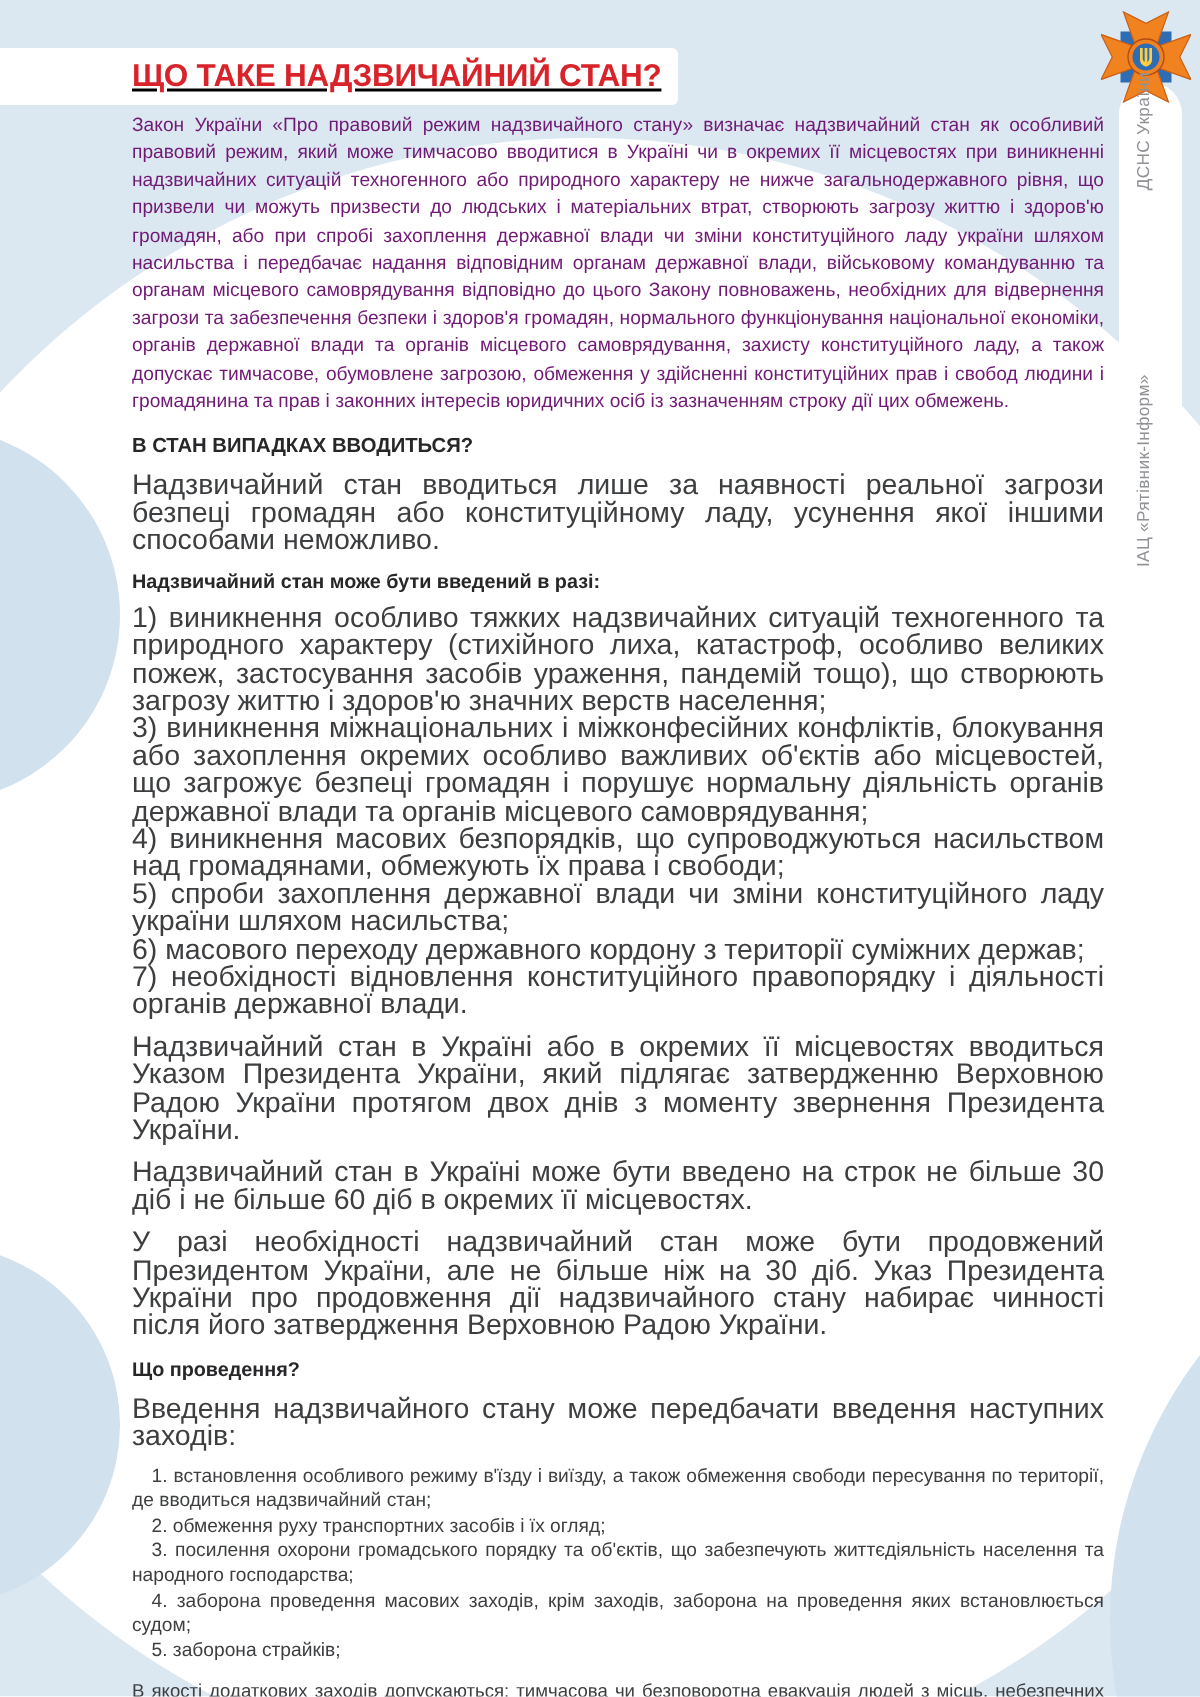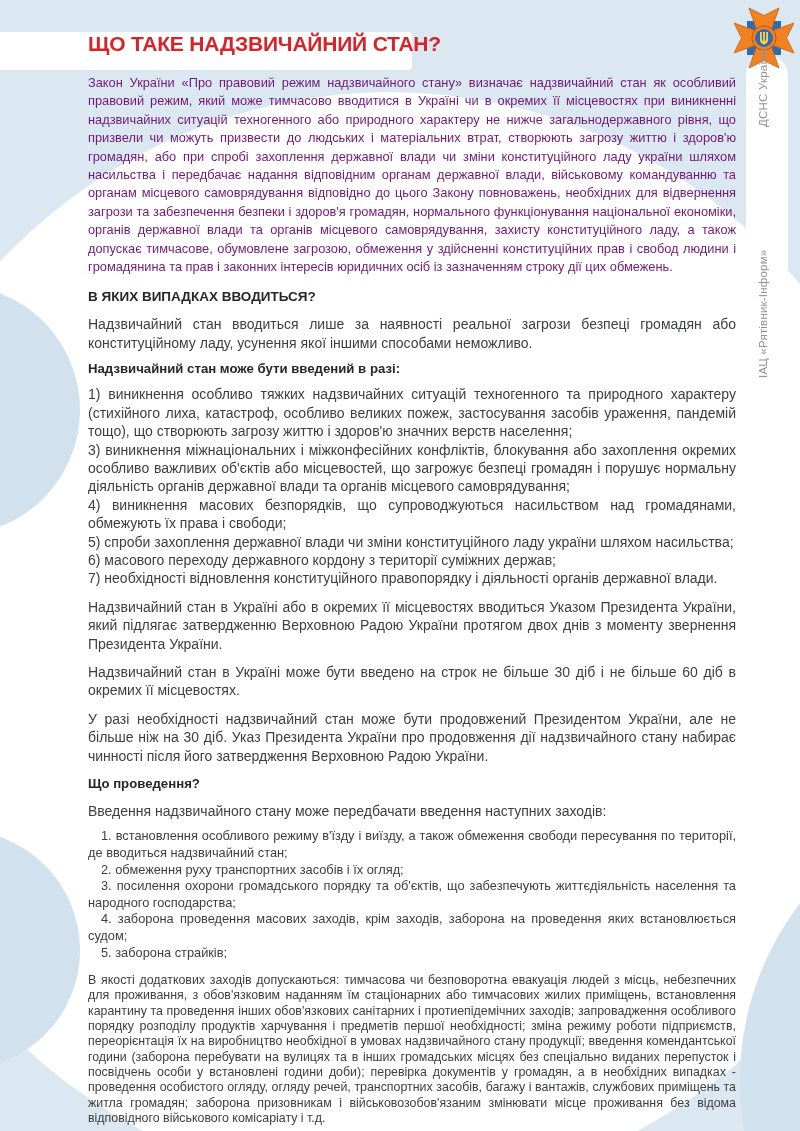--- a/index.html
+++ b/index.html
@@ -14,39 +14,39 @@
   .bg-base{position:absolute;inset:0;background:#dbe7f1;}
   .bg-ellipse{position:absolute;left:-150px;top:92px;width:1080px;height:1100px;
     background:#ffffff;border-radius:50%;}
   .bg-circle{position:absolute;border-radius:50%;background:#d1e1ee;}
   .c-left{left:-170px;top:285px;width:250px;height:250px;}
   .c-bl{left:-160px;top:830px;width:240px;height:240px;}
   .c-br{left:740px;top:790px;width:580px;height:580px;}
   .right-strip{position:absolute;left:746px;top:55px;width:42px;height:720px;
     background:#ffffff;border-radius:21px;}
   
-  .title-band{position:absolute;left:0;top:32px;width:412px;height:38px;background:#ffffff;
-    border-radius:0 4px 4px 0;display:flex;align-items:flex-start;}
+  .title-band{position:absolute;left:0;top:32px;width:452px;height:38px;background:#ffffff;
+    border-radius:0 4px 4px 0;display:flex;align-items:center;text-decoration:underline;}
   .title-band h1{margin:0;padding-left:88px;font-size:21px;font-weight:bold;
     color:#d8232a;letter-spacing:-0.2px;white-space:nowrap;}
   
   .emblem{position:absolute;left:734px;top:5px;width:60px;height:66px;}
   
   .vtext{position:absolute;left:752px;top:378px;width:330px;height:22px;
     transform:rotate(-90deg);transform-origin:0 0;
     display:flex;justify-content:space-between;align-items:center;
     color:#8f9195;font-size:11.5px;letter-spacing:0.2px;white-space:nowrap;}
   
   .content{position:absolute;left:88px;top:0;width:648px;z-index:3;}
   .content p{margin:0;}
   .intro{margin-top:74px !important;color:#701a75;font-size:12.8px;line-height:18.4px;
     text-align:justify;}
   .h-caps{margin:13px 0 0 0;font-size:13.5px;line-height:16px;font-weight:bold;color:#272729;}
   .h-sub{margin:11px 0 0 0;font-size:13.2px;line-height:16px;font-weight:bold;color:#272729;}
-  .body{color:#3d3e40;font-size:14px;line-height:18.4px;text-align:justify;}
+  .body{color:#3d3e40;font-size:19px;line-height:18.4px;text-align:justify;}
   .lead{margin-top:10px !important;}
   .sub9{margin-top:9px !important;}
   .list{margin-top:8px;}
   .para{margin-top:10px !important;}
   .m-li{color:#3d3e40;font-size:12.8px;line-height:16.6px;text-align:justify;text-indent:13px;}
   .final{margin-top:12px !important;color:#3d3e40;font-size:12.4px;line-height:15.3px;
     text-align:justify;}
 </style>
 </head>
 <body>
@@ -83,21 +83,21 @@
 
   <div class="vtext">
     <span>ІАЦ «Рятівник-Інформ»</span>
     <span>ДСНС України</span>
   </div>
 
   <div class="content">
 
     <p class="intro">Закон України «Про правовий режим надзвичайного стану» визначає надзвичайний стан як особливий правовий режим, який може тимчасово вводитися в Україні чи в окремих її місцевостях при виникненні надзвичайних ситуацій техногенного або природного характеру не нижче загальнодержавного рівня, що призвели чи можуть призвести до людських і матеріальних втрат, створюють загрозу життю і здоров'ю громадян, або при спробі захоплення державної влади чи зміни конституційного ладу україни шляхом насильства і передбачає надання відповідним органам державної влади, військовому командуванню та органам місцевого самоврядування відповідно до цього Закону повноважень, необхідних для відвернення загрози та забезпечення безпеки і здоров'я громадян, нормального функціонування національної економіки, органів державної влади та органів місцевого самоврядування, захисту конституційного ладу, а також допускає тимчасове, обумовлене загрозою, обмеження у здійсненні конституційних прав і свобод людини і громадянина та прав і законних інтересів юридичних осіб із зазначенням строку дії цих обмежень.</p>
 
-    <h2 class="h-caps">В ЯКИХ ВИПАДКАХ ВВОДИТЬСЯ?</h2>
+    <h2 class="h-caps">В СТАН ВИПАДКАХ ВВОДИТЬСЯ?</h2>
     <p class="body lead">Надзвичайний стан вводиться лише за наявності реальної загрози безпеці громадян або конституційному ладу, усунення якої іншими способами неможливо.</p>
 
     <h3 class="h-sub sub9">Надзвичайний стан може бути введений в разі:</h3>
     <div class="list">
       <p class="body">1) виникнення особливо тяжких надзвичайних ситуацій техногенного та природного характеру (стихійного лиха, катастроф, особливо великих пожеж, застосування засобів ураження, пандемій тощо), що створюють загрозу життю і здоров'ю значних верств населення;</p>
       <p class="body">3) виникнення міжнаціональних і міжконфесійних конфліктів, блокування або захоплення окремих особливо важливих об'єктів або місцевостей, що загрожує безпеці громадян і порушує нормальну діяльність органів державної влади та органів місцевого самоврядування;</p>
       <p class="body">4) виникнення масових безпорядків, що супроводжуються насильством над громадянами, обмежують їх права і свободи;</p>
       <p class="body">5) спроби захоплення державної влади чи зміни конституційного ладу україни шляхом насильства;</p>
       <p class="body">6) масового переходу державного кордону з території суміжних держав;</p>
       <p class="body">7) необхідності відновлення конституційного правопорядку і діяльності органів державної влади.</p>

